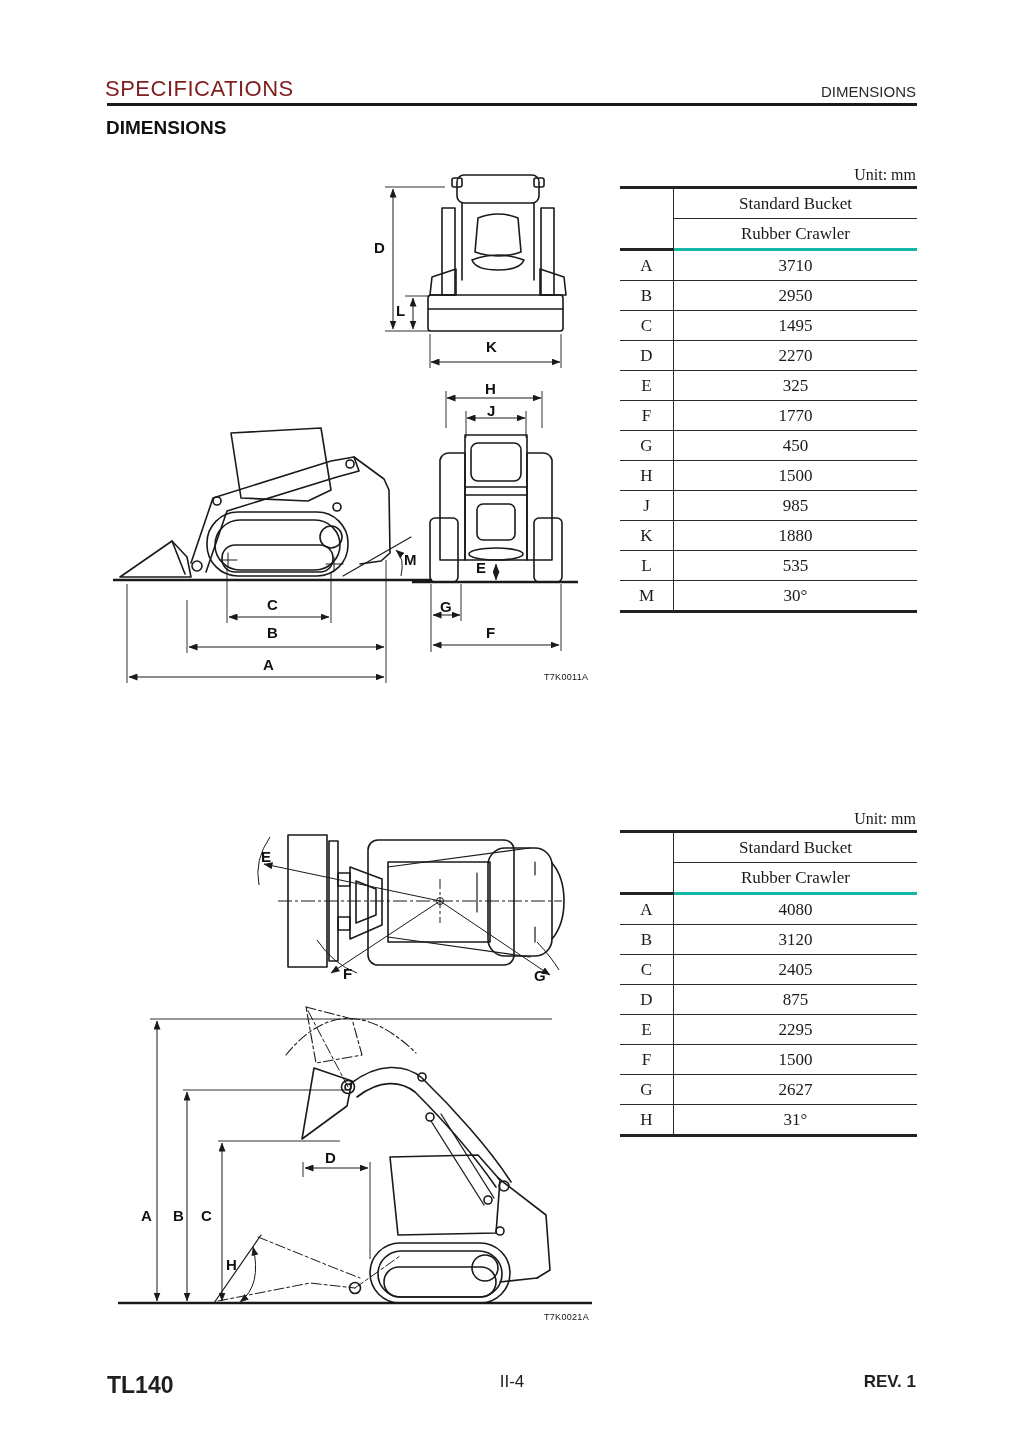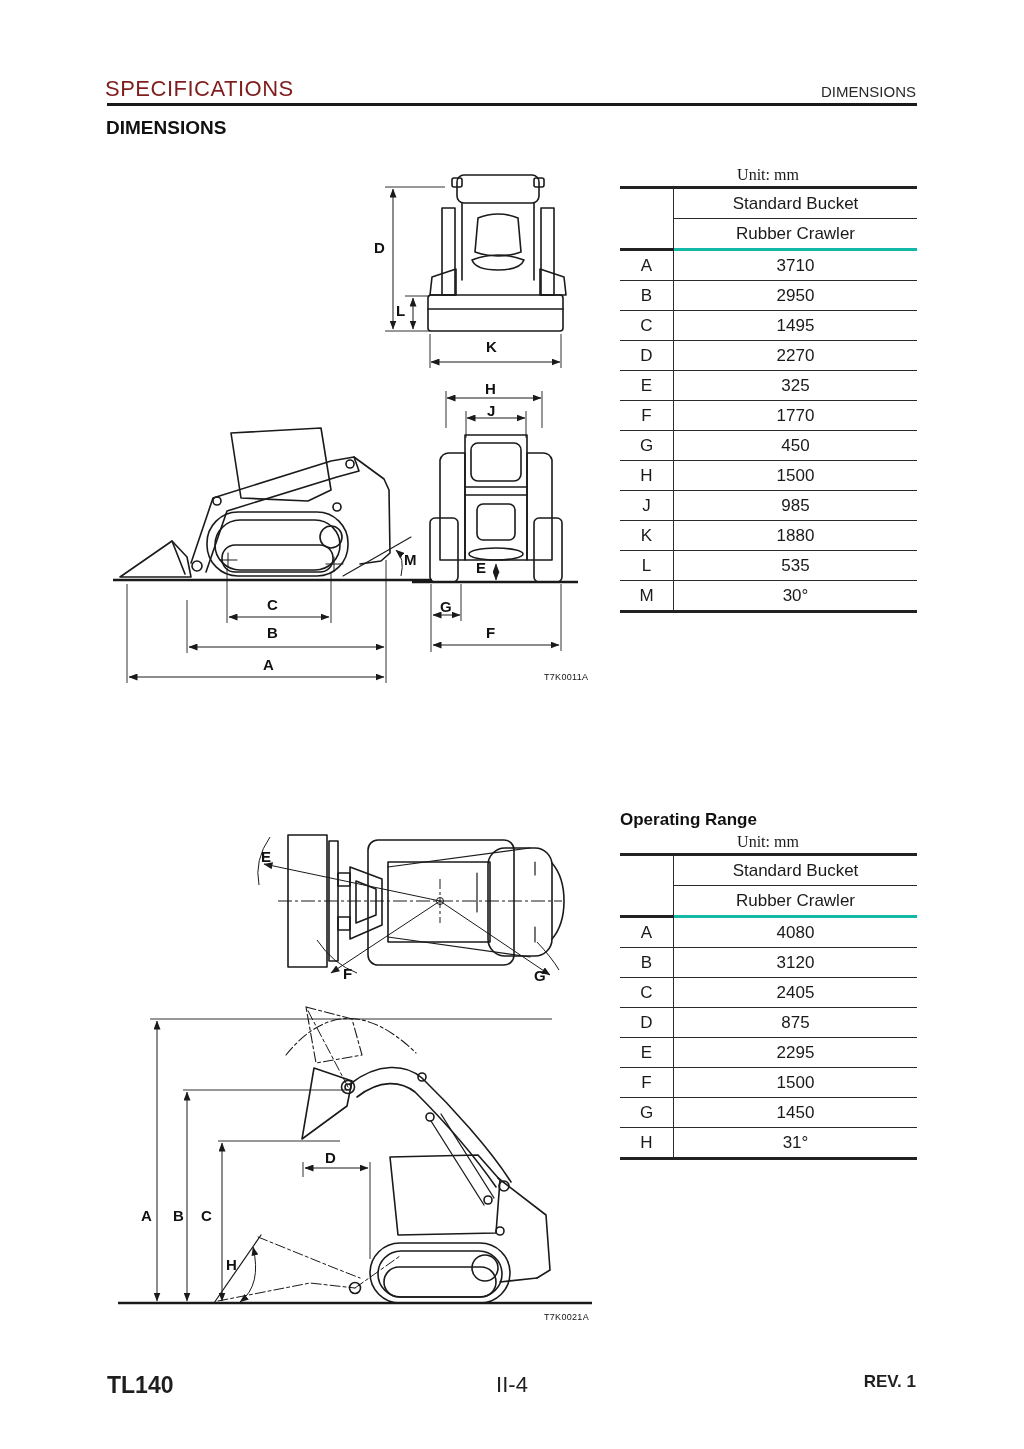--- a/index.html
+++ b/index.html
@@ -9,40 +9,40 @@
   }
   .hdr-left{position:absolute;left:105px;top:76px;font-size:22px;letter-spacing:.5px;color:#7f1d1d;}
   .hdr-right{position:absolute;right:108px;top:83px;font-size:15px;color:#2a2a2a;}
   .hdr-rule{position:absolute;left:107px;top:103px;width:810px;height:3px;background:#1a1a1a;}
   .page-title{position:absolute;left:106px;top:117px;font-size:19px;font-weight:bold;color:#111;}
 
   .tbl-block{position:absolute;left:620px;width:297px;}
   #md-block{top:166px;}
   #or-block{top:810px;}
   .tbl-title{font-size:17px;font-weight:bold;color:#111;margin:0 0 3px 0;}
-  .tbl-unit{font-family:"Liberation Serif", serif;font-size:16px;text-align:center;margin:0 1px 2px 0;color:#1a1a1a;}
-  table.dims{border-collapse:collapse;width:100%;font-family:Liberation Sans, sans-serif;font-size:17px;color:#1a1a1a;
+  .tbl-unit{font-family:"Liberation Serif", serif;font-size:16px;text-align:right;margin:0 1px 2px 0;color:#1a1a1a;}
+  table.dims{border-collapse:collapse;width:100%;font-family:Liberation Serif, serif;font-size:17px;color:#1a1a1a;
     border-top:3px solid #222;border-bottom:3px solid #222;}
   table.dims td{text-align:center;height:29px;padding:0;}
   table.dims td.letter{width:53px;border-right:1.5px solid #2a2a2a;}
   table.dims tr.h1 td.v{border-bottom:1px solid #2a2a2a;}
   table.dims tr.h2 td.v{border-bottom:3px solid #14b8a6;}
   table.dims td.letter-hdr{border-bottom:3px solid #222;}
   table.dims tr.d td{border-bottom:1px solid #2a2a2a;}
   table.dims tr.d:last-child td{border-bottom:none;}
 
   .fig{position:absolute;}
   #fig1{left:100px;top:160px;width:510px;height:530px;}
   #fig2{left:100px;top:815px;width:510px;height:510px;}
   .fig svg{display:block;width:100%;height:100%;}
   .fig-label{position:absolute;font-weight:bold;font-size:15px;color:#111;line-height:1;}
   .fig-id{position:absolute;font-size:9px;font-weight:normal;letter-spacing:.3px;color:#111;line-height:1;}
 
   .ftr-left{position:absolute;left:107px;top:1372px;font-size:23px;font-weight:bold;}
-  .ftr-center{position:absolute;left:0;top:1372px;width:1024px;text-align:center;font-size:22px;}
+  .ftr-center{position:absolute;left:0;top:1372px;width:1024px;text-align:center;font-size:17px;}
   .ftr-right{position:absolute;right:108px;top:1372px;font-size:17px;font-weight:bold;padding-left:12px;}
 </style>
 </head>
 <body>
 
 <div>
 
   <div class="hdr-left">SPECIFICATIONS</div>
   <div class="hdr-right">DIMENSIONS</div>
   <div class="hdr-rule"></div>
@@ -287,21 +287,20 @@
   <span class="fig-label" style="left:343px;top:966px;">F</span>
   <span class="fig-label" style="left:534px;top:968px;">G</span>
   <span class="fig-label" style="left:141px;top:1208px;">A</span>
   <span class="fig-label" style="left:173px;top:1208px;">B</span>
   <span class="fig-label" style="left:201px;top:1208px;">C</span>
   <span class="fig-label" style="left:325px;top:1150px;">D</span>
   <span class="fig-label" style="left:226px;top:1257px;">H</span>
   <span class="fig-id" style="left:544px;top:1313px;">T7K0021A</span>
 
   <div class="tbl-block" id="or-block">
-    <div class="tbl-title">Operating Range</div>
     <div class="tbl-unit">Unit: mm</div>
     <table class="dims">
       <tbody>
           <tr class="h1">
         <td class="letter letter-hdr" rowspan="2"></td>
         <td class="v">Standard Bucket</td>
       </tr>
       <tr class="h2">
             <td class="v">Rubber Crawler</td>
           </tr>
@@ -324,21 +323,21 @@
       <tr class="d">
             <td class="letter">E</td>
             <td>2295</td>
           </tr>
       <tr class="d">
             <td class="letter">F</td>
             <td>1500</td>
           </tr>
       <tr class="d">
             <td class="letter">G</td>
-            <td>1450</td>
+            <td>2627</td>
           </tr>
       <tr class="d">
             <td class="letter">H</td>
             <td>31°</td>
           </tr>
     </tbody>
       </table>
   </div>
 
   <div class="ftr-left">TL140</div>

